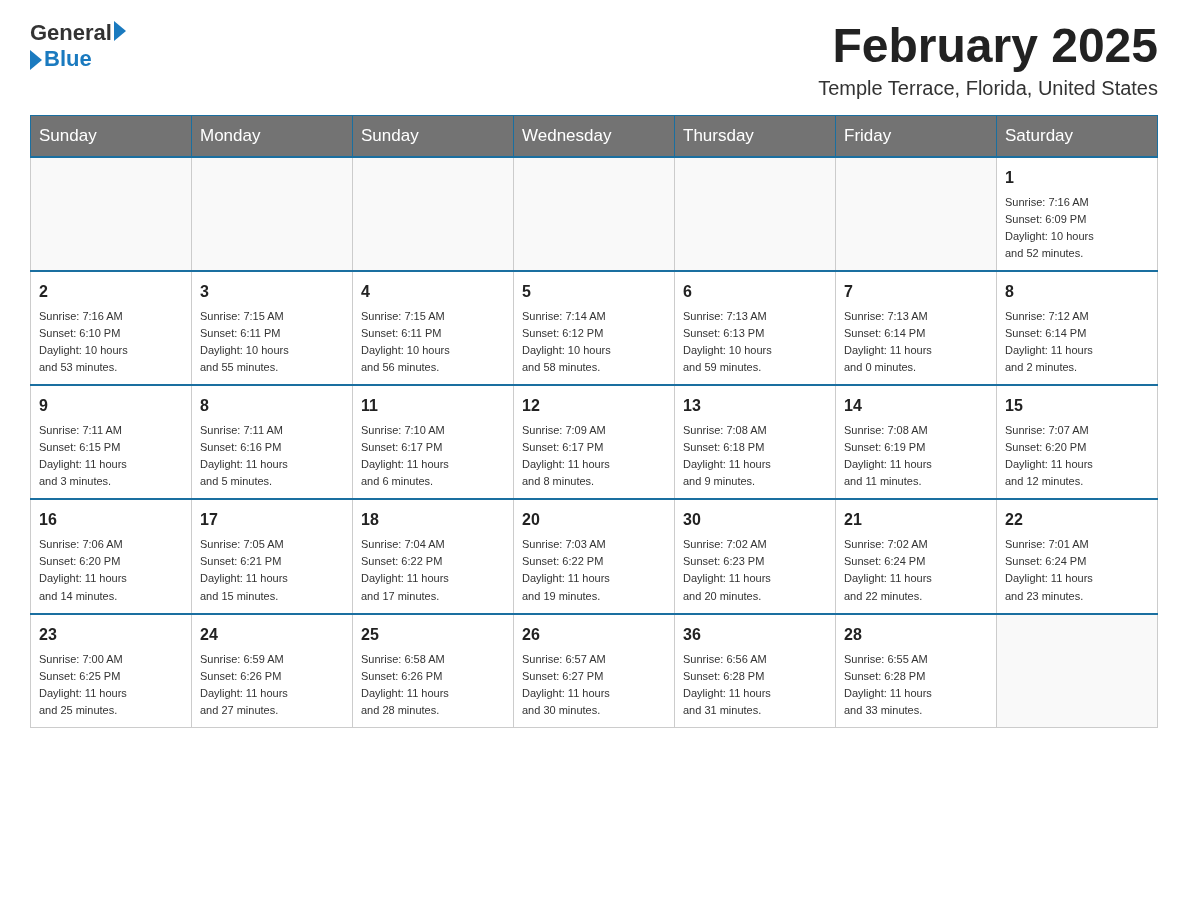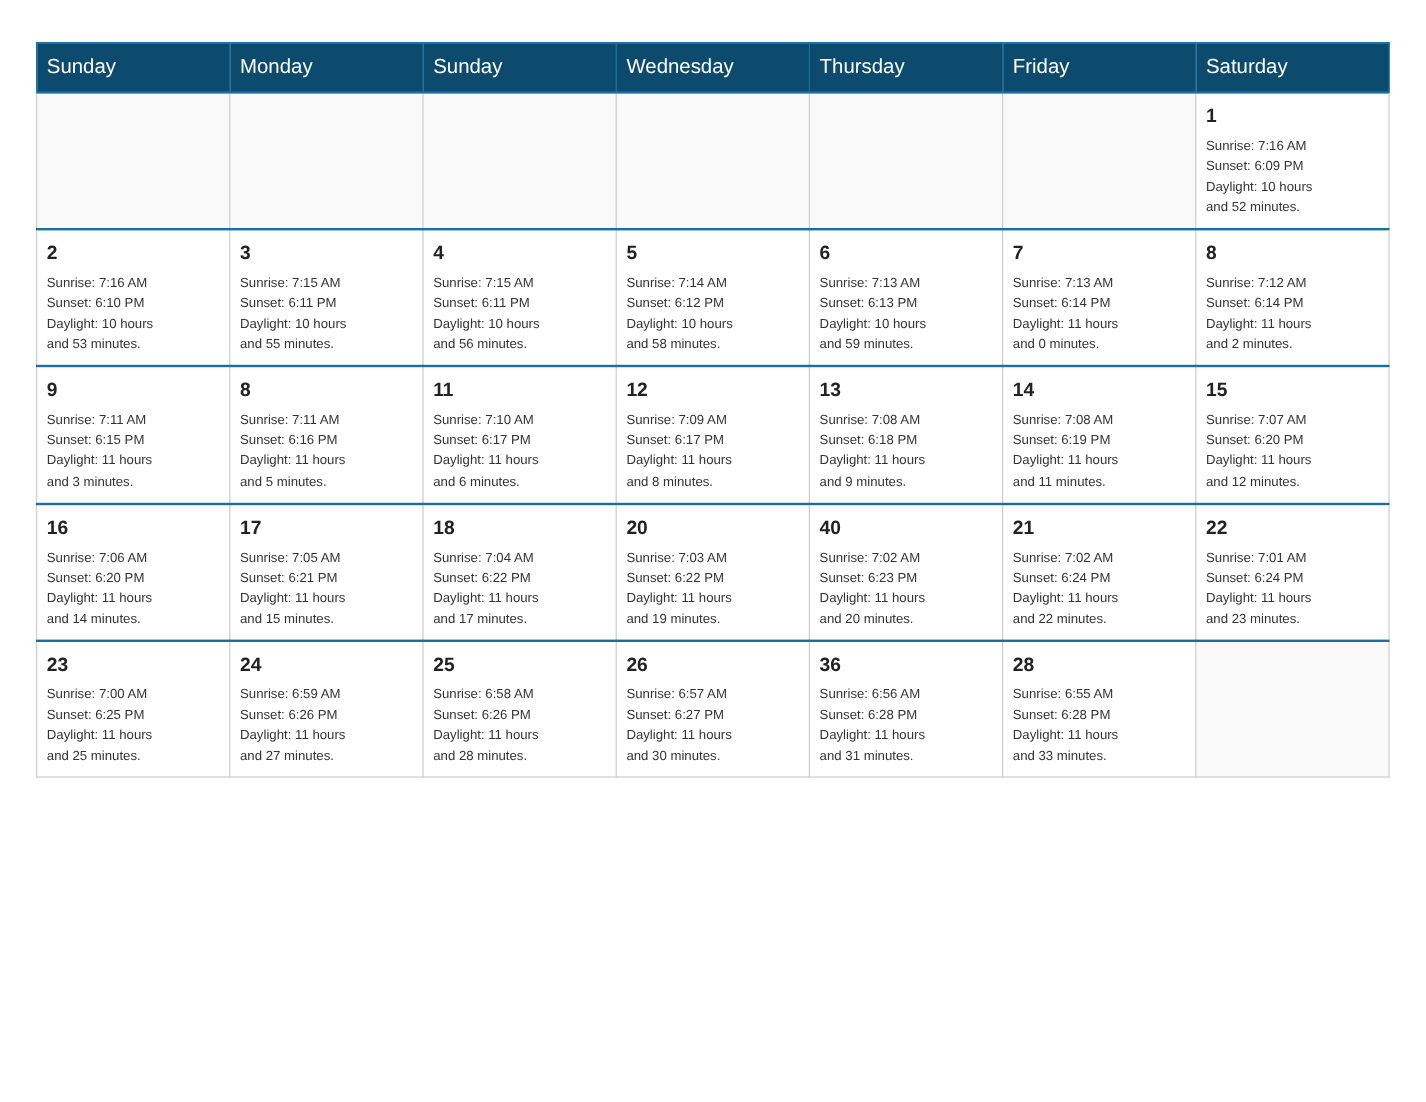--- a/index.html
+++ b/index.html
@@ -52,21 +52,21 @@
       font-size: 20px;
       color: #333;
       margin-top: 4px;
     }
     .calendar {
       width: 100%;
       border-collapse: collapse;
       margin-top: 15px;
     }
     .calendar th {
-      background-color: #0c4a6e;
+      background-color: #737373;
       color: #fff;
       font-size: 17px;
       font-weight: normal;
       padding: 10px 8px;
       text-align: left;
       border: 1px solid #1a6fa0;
     }
     .calendar td {
       border: 1px solid #ccc;
       vertical-align: top;
@@ -95,21 +95,35 @@
       border-top: 2px solid #1a6fa0;
     }
     .calendar thead tr {
       border-top: none;
     }
   </style>
 </head>
 <body>
 
 <div class="header">
+  <div class="logo">
+    <div style="display:flex;flex-direction:column;line-height:1.2;">
+      <div style="display:flex;align-items:center;">
+        <span class="logo-text">General</span>
+        <span class="logo-arrow"></span>
+      </div>
+      <div style="display:flex;align-items:center;">
+        <span class="logo-arrow" style="border-left-color:#1a7abf;margin-left:0;margin-top:0;"></span>
+        <span class="logo-text logo-blue" style="margin-left:2px;">Blue</span>
+      </div>
+    </div>
+  </div>
   <div class="title-section">
+    <div class="calendar-title">February 2025</div>
+    <div class="calendar-subtitle">Temple Terrace, Florida, United States</div>
   </div>
 </div>
 
 <table class="calendar">
   <thead>
     <tr>
 
     <th>Sunday</th>
         <th>Monday</th>
         <th>Sunday</th>
@@ -204,21 +218,21 @@
         </td>
         <td>
           <span class="day-number">18</span>
           <div class="day-info">Sunrise: 7:04 AM<br>Sunset: 6:22 PM<br>Daylight: 11 hours<br>and 17 minutes.</div>
         </td>
         <td>
           <span class="day-number">20</span>
           <div class="day-info">Sunrise: 7:03 AM<br>Sunset: 6:22 PM<br>Daylight: 11 hours<br>and 19 minutes.</div>
         </td>
         <td>
-          <span class="day-number">40</span>
+          <span class="day-number">30</span>
           <div class="day-info">Sunrise: 7:02 AM<br>Sunset: 6:23 PM<br>Daylight: 11 hours<br>and 20 minutes.</div>
         </td>
         <td>
           <span class="day-number">21</span>
           <div class="day-info">Sunrise: 7:02 AM<br>Sunset: 6:24 PM<br>Daylight: 11 hours<br>and 22 minutes.</div>
         </td>
         <td>
           <span class="day-number">22</span>
           <div class="day-info">Sunrise: 7:01 AM<br>Sunset: 6:24 PM<br>Daylight: 11 hours<br>and 23 minutes.</div>
         </td>

